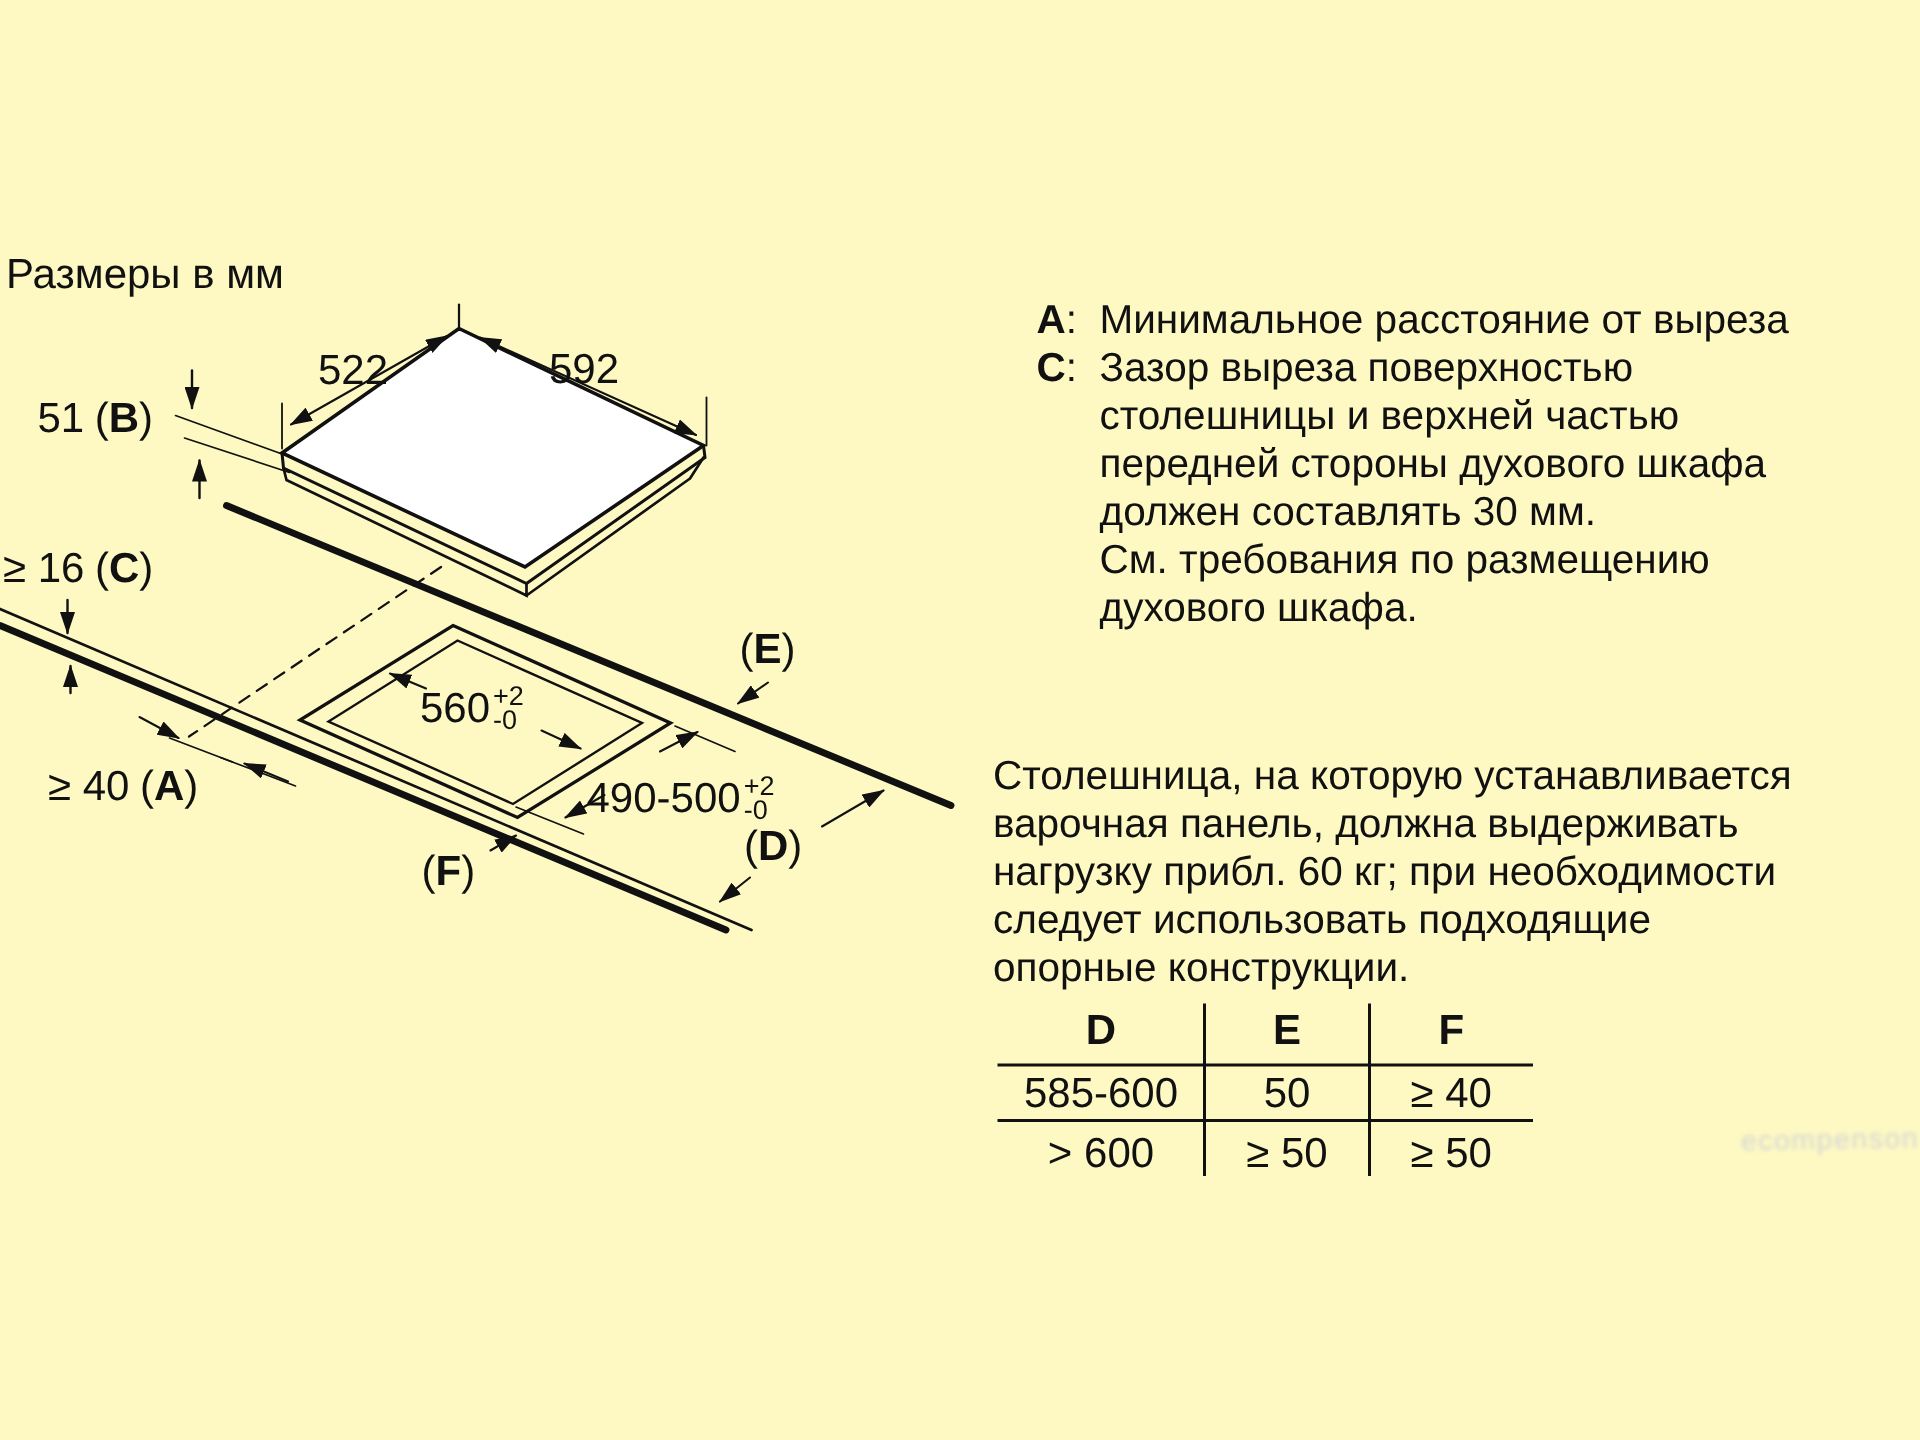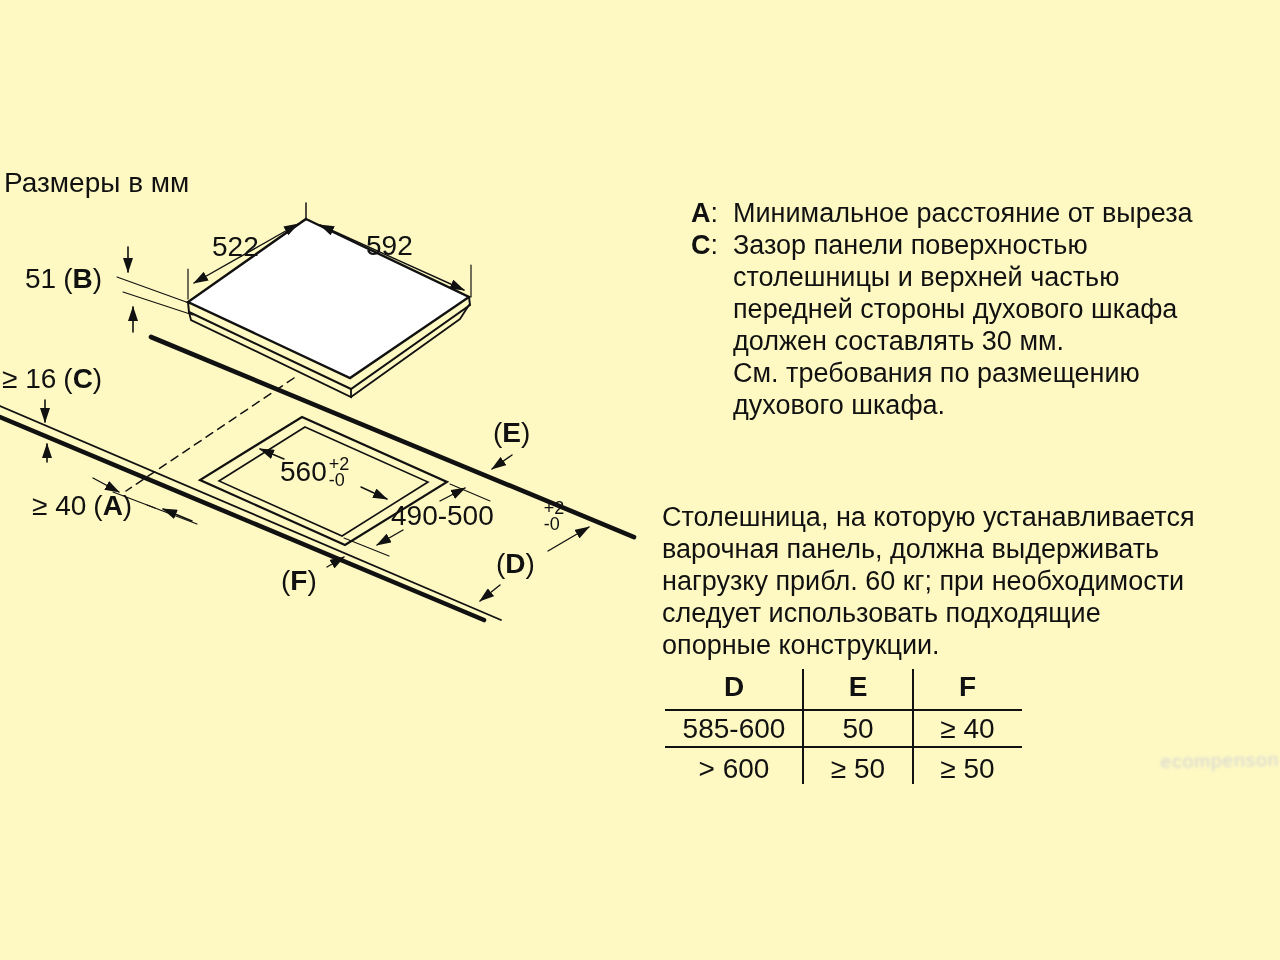--- a/index.html
+++ b/index.html
@@ -118,45 +118,45 @@
 
   <div class="title">Размеры в мм</div>
 
   <div class="dlabel" style="left:212px;top:233px;">522</div>
   <div class="dlabel" style="left:366px;top:232px;">592</div>
 
   <div class="dlabel" style="left:25px;top:265px;"><span>51</span><span class="pgroup"><span>(</span><span class="blt">B</span><span>)</span></span></div>
 
   <div class="dlabel" style="left:2px;top:365px;"><span>≥ 16</span><span class="pgroup"><span>(</span><span class="blt">C</span><span>)</span></span></div>
 
-  <div class="dlabel" style="left:32px;top:492px;"><span>≥ 40</span><span class="pgroup"><span>(</span><span class="blt">A</span><span>)</span></span></div>
+  <div class="dlabel" style="left:32px;top:510px;"><span>≥ 40</span><span class="pgroup"><span>(</span><span class="blt">A</span><span>)</span></span></div>
 
   <div class="dlabel dimval" style="left:280px;top:458px;">
       <span>560</span>
       <span class="tol">
         <span>+2</span>
         <span>-0</span>
       </span>
     </div>
 
-  <div class="dlabel dimval" style="left:391px;top:502px;gap:48px;">
+  <div class="dlabel dimval" style="left:391px;top:518px;">
       <span>490-500</span>
       <span class="tol">
         <span>+2</span>
         <span>-0</span>
       </span>
     </div>
 
   <div class="dlabel" style="left:493px;top:419px;"><span>(</span><span class="blt">E</span><span>)</span></div>
   <div class="dlabel" style="left:496px;top:550px;"><span>(</span><span class="blt">D</span><span>)</span></div>
   <div class="dlabel" style="left:281px;top:567px;"><span>(</span><span class="blt">F</span><span>)</span></div>
 
   <div class="legend">
     <div class="kline"><span class="kl"><span class="klb">A</span><span>:</span></span><span>Минимальное расстояние от выреза</span></div>
-    <div class="kline"><span class="kl"><span class="klb">C</span><span>:</span></span><span>Зазор панели поверхностью</span></div>
+    <div class="kline"><span class="kl"><span class="klb">C</span><span>:</span></span><span>Зазор выреза поверхностью</span></div>
     <div class="kline"><span class="kl"><span class="klb"></span><span></span></span><span>столешницы и верхней частью</span></div>
     <div class="kline"><span class="kl"><span class="klb"></span><span></span></span><span>передней стороны духового шкафа</span></div>
     <div class="kline"><span class="kl"><span class="klb"></span><span></span></span><span>должен составлять 30 мм.</span></div>
     <div class="kline"><span class="kl"><span class="klb"></span><span></span></span><span>См. требования по размещению</span></div>
     <div class="kline"><span class="kl"><span class="klb"></span><span></span></span><span>духового шкафа.</span></div>
   </div>
 
   <div class="paragraph">
     <div class="pline">Столешница, на которую устанавливается</div>
     <div class="pline">варочная панель, должна выдерживать</div>

